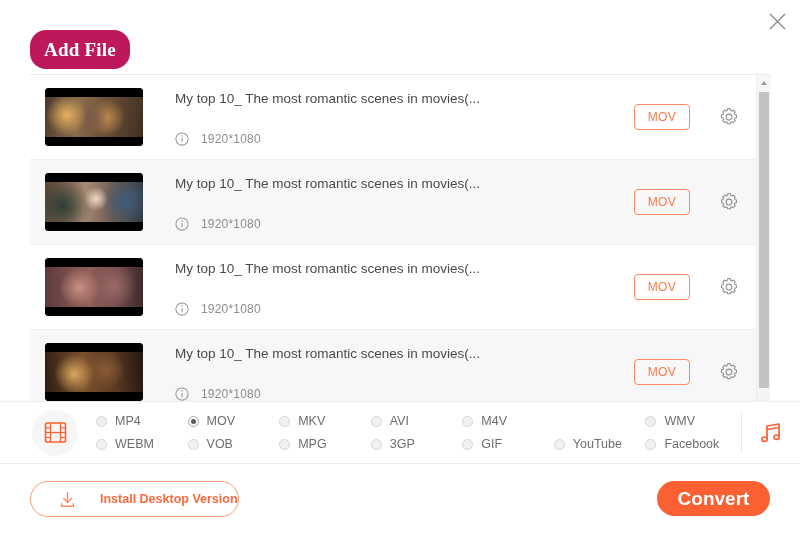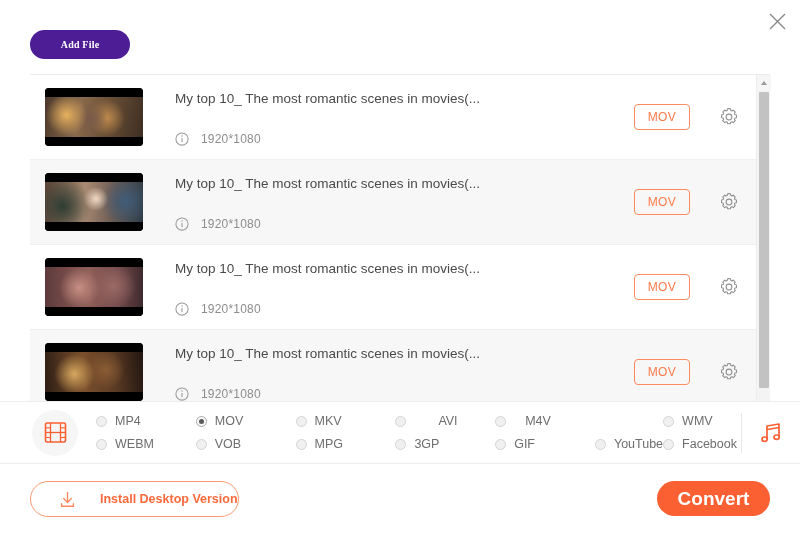--- a/index.html
+++ b/index.html
@@ -24,26 +24,26 @@
   }
   .close-btn svg { display: block; }
 
   
   .addfile-row {
     position: absolute; top: 0; left: 0;
     width: 800px; height: 68px;
   }
   .add-file-btn {
     position: absolute; left: 30px; top: 30px;
-    width: 100px; height: 29px;
-    background: #4c1d95;
+    width: 100px; height: 39px;
+    background: #be185d;
     border: none; border-radius: 16px;
     color: #ffffff;
     font-family: "Liberation Serif", serif;
-    font-weight: bold; font-size: 10px;
+    font-weight: bold; font-size: 19px;
     letter-spacing: .2px;
     cursor: pointer;
     display: flex; align-items: center; justify-content: center;
   }
 
   
   .list-wrap {
     position: absolute; left: 30px; top: 74px;
     width: 740px; height: 327px;
     border-top: 1px solid #ececec;
@@ -165,21 +165,21 @@
     width: 46px; height: 46px; flex: none;
     border-radius: 50%;
     background: #f6f6f6;
     display: flex; align-items: center; justify-content: center;
     cursor: pointer;
   }
   .radio-grid {
     margin-left: 18px;
     flex: 1 1 auto;
     display: grid;
-    grid-template-columns: repeat(5, 1fr);
+    grid-template-columns: repeat(7, 1fr);
     grid-auto-rows: 23px;
     align-content: center;
   }
   .radio-item {
     display: flex; align-items: center;
     cursor: pointer;
   }
   .radio-dot {
     width: 11px; height: 11px; flex: none;
     border-radius: 50%;
@@ -391,25 +391,25 @@
           <span class="radio-label">MP4</span>
         </div>
         <div class="radio-item sel" style="grid-area: 1 / 2;">
           <span class="radio-dot"></span>
           <span class="radio-label">MOV</span>
         </div>
         <div class="radio-item" style="grid-area: 1 / 3;">
           <span class="radio-dot"></span>
           <span class="radio-label">MKV</span>
         </div>
-        <div class="radio-item" style="grid-area: 1 / 4; gap: 24px;">
+        <div class="radio-item" style="grid-area: 1 / 4;">
           <span class="radio-dot"></span>
           <span class="radio-label">AVI</span>
         </div>
-        <div class="radio-item" style="grid-area: 1 / 5; gap: 11px;">
+        <div class="radio-item" style="grid-area: 1 / 5;">
           <span class="radio-dot"></span>
           <span class="radio-label">M4V</span>
         </div>
         <div class="radio-item" style="grid-area: 1 / 7;">
           <span class="radio-dot"></span>
           <span class="radio-label">WMV</span>
         </div>
         <div class="radio-item" style="grid-area: 2 / 1;">
           <span class="radio-dot"></span>
           <span class="radio-label">WEBM</span>

